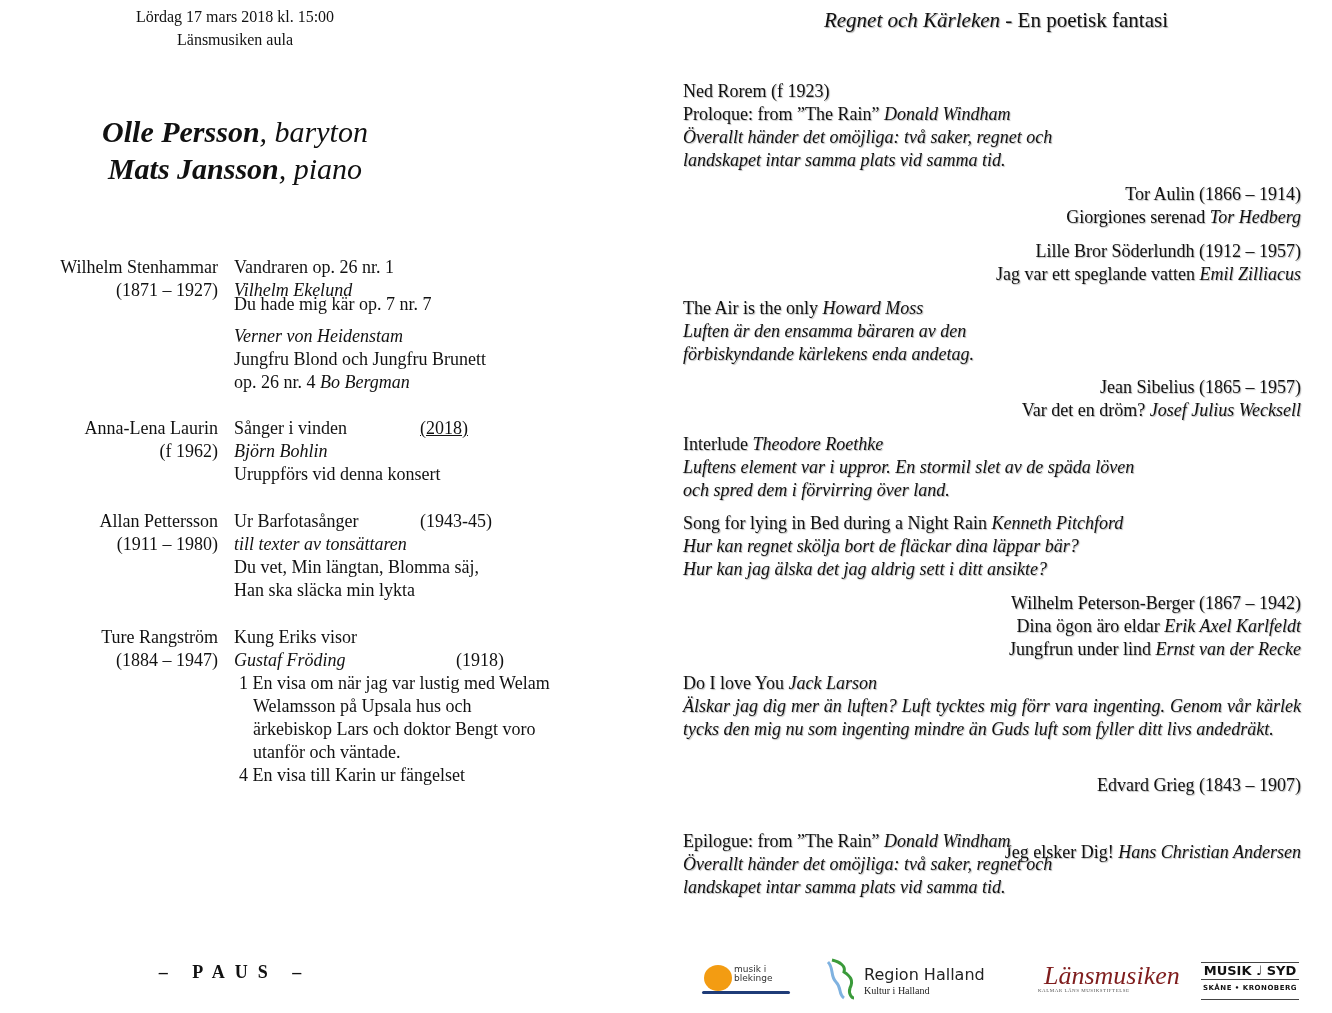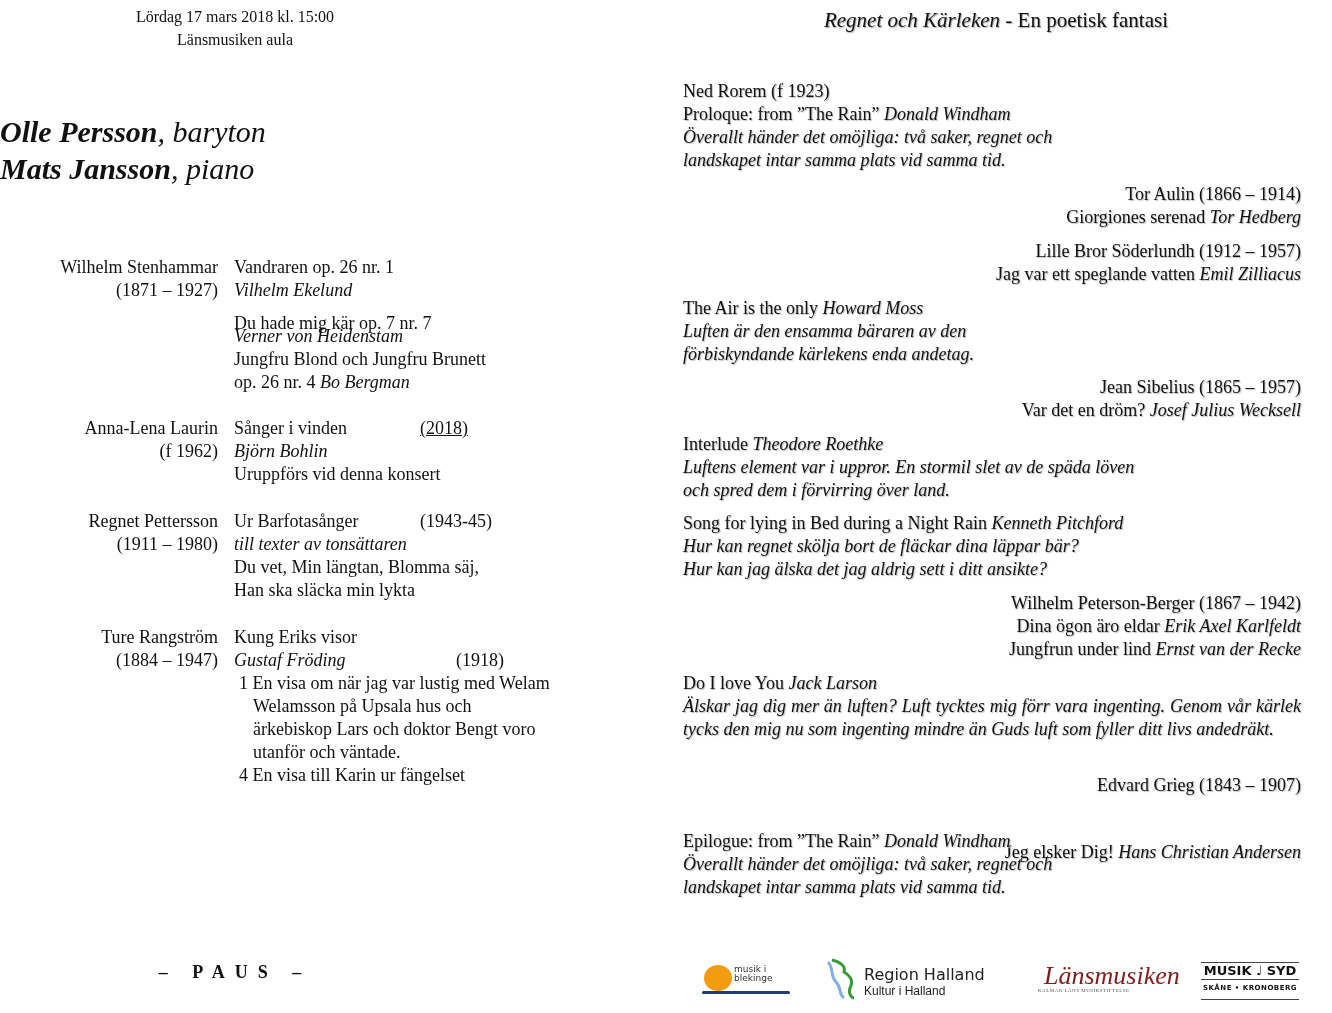--- a/index.html
+++ b/index.html
@@ -4,21 +4,21 @@
 <style>
   html, body { margin:0; padding:0; background:#ffffff; }
   body { width:1332px; height:1013px; position:relative; overflow:hidden;
          font-family:"Liberation Serif", "DejaVu Serif", serif; color:#111; }
   .abs { position:absolute; }
   b, .b { font-weight:normal; }
   i, .i { font-style:italic; }
 
   
   .hdr { left:0; width:470px; text-align:center; font-size:16px; }
-  .performers { left:0; width:470px; font-size:30px; line-height:37px; }
+  .performers { left:0; width:470px; text-align:center; font-size:30px; line-height:37px; }
   .performers .name { font-weight:bold; font-style:italic; }
   .performers .role { font-style:italic; }
 
   .row { position:absolute; font-size:18px; line-height:23px; white-space:nowrap; }
   .comp { position:absolute; right:1114px; text-align:right; }
   .work { position:absolute; left:234px; }
   .yr { position:absolute; }
   .song-item { padding-left:19px; text-indent:-14px; white-space:normal; width:300px; }
 
   .paus { left:0; width:470px; text-align:center; font-size:18px; font-weight:bold; letter-spacing:10px; }
@@ -43,37 +43,37 @@
 <div class="abs performers" style="top:113px;">
   <div><span class="name">Olle Persson</span><span class="role">, baryton</span></div>
   <div><span class="name">Mats Jansson</span><span class="role">, piano</span></div>
 </div>
 
 <div>
   <div class="row comp b" style="top:256px;">Wilhelm Stenhammar</div>
   <div class="row comp" style="top:279px;">(1871 – 1927)</div>
   <div class="row work b" style="top:256px;">Vandraren op. 26 nr. 1</div>
   <div class="row work i" style="top:279px;">Vilhelm Ekelund</div>
-  <div class="row work b" style="top:312px;text-align:center;">Du hade mig kär op. 7 nr. 7</div>
+  <div class="row work b" style="top:293px;text-align:center;">Du hade mig kär op. 7 nr. 7</div>
   <div class="row work i" style="top:325px;">Verner von Heidenstam</div>
   <div class="row work b" style="top:348px;">Jungfru Blond och Jungfru Brunett</div>
   <div class="row work" style="top:371px;"><b>op. 26 nr. 4</b> <i>Bo Bergman</i></div>
 </div>
 
 <div>
   <div class="row comp b" style="top:417px;">Anna-Lena Laurin</div>
   <div class="row comp" style="top:440px;">(f 1962)</div>
   <div class="row work b" style="top:417px;">Sånger i vinden</div>
   <div class="row yr" style="top:417px; left:420px;text-decoration:underline;">(2018)</div>
   <div class="row work i" style="top:440px;">Björn Bohlin</div>
   <div class="row work" style="top:463px;">Uruppförs vid denna konsert</div>
 </div>
 
 <div>
-  <div class="row comp b" style="top:510px;">Regnet Pettersson</div>
+  <div class="row comp b" style="top:510px;">Allan Pettersson</div>
   <div class="row comp" style="top:533px;">(1911 – 1980)</div>
   <div class="row work" style="top:510px;"><span>Ur </span><b>Barfotasånger</b></div>
   <div class="row yr" style="top:510px; left:420px;">(1943-45)</div>
   <div class="row work i" style="top:533px;">till texter av tonsättaren</div>
   <div class="row work" style="top:556px;">Du vet, Min längtan, Blomma säj,</div>
   <div class="row work" style="top:579px;">Han ska släcka min lykta</div>
 </div>
 
 <div>
   <div class="row comp b" style="top:626px;">Ture Rangström</div>
@@ -139,21 +139,21 @@
     <div>blekinge</div>
   </div>
 </div>
 
 <div class="logo" style="left:824px; top:958px; width:165px; height:42px;">
   <svg width="36" height="42" style="position:absolute; left:0; top:0;">
     <path id="hal-blue" d="M4 4 C10 10, 6 18, 12 24 C18 30, 14 36, 20 40" fill="none" stroke-width="3" stroke="#7fb2e0"></path>
     <path id="hal-green" d="M8 2 C16 4, 22 8, 20 14 C26 18, 30 22, 26 30 C24 36, 28 40, 30 40" fill="none" stroke-width="3" stroke="#3a9a3a"></path>
   </svg>
   <div style="position:absolute; left:40px; top:8px; font-family:'DejaVu Sans', sans-serif; font-size:16px; line-height:18px; color:#222;">Region Halland</div>
-  <div style="position:absolute; left:40px; top:27px; font-family:Liberation Sans, sans-serif; font-size:12px; line-height:12px; color:#222;">Kultur i Halland</div>
+  <div style="position:absolute; left:40px; top:27px; font-family:Liberation Serif, serif; font-size:10px; line-height:12px; color:#222;">Kultur i Halland</div>
 </div>
 
 <div class="logo" style="left:1028px; top:962px; width:150px; height:36px;">
   <div style="position:absolute; left:16px; top:0; font-family:'Liberation Serif', serif; font-style:italic; font-size:26px; line-height:28px; color:#7f1d1d;">Länsmusiken</div>
   <div style="position:absolute; left:10px; top:26px; font-family:'Liberation Serif', serif; font-size:5px; color:#555; letter-spacing:0.5px;">KALMAR LÄNS MUSIKSTIFTELSE</div>
 </div>
 
 <div class="logo" style="left:1201px; top:962px; width:98px; height:36px; border-top:1px solid #444; border-bottom:1px solid #444;">
   <div style="text-align:center; font-family:'DejaVu Sans', sans-serif; font-weight:bold; font-size:13px; line-height:16px; color:#111; border-bottom:1px solid #444;">
     <span>MUSIK</span>

